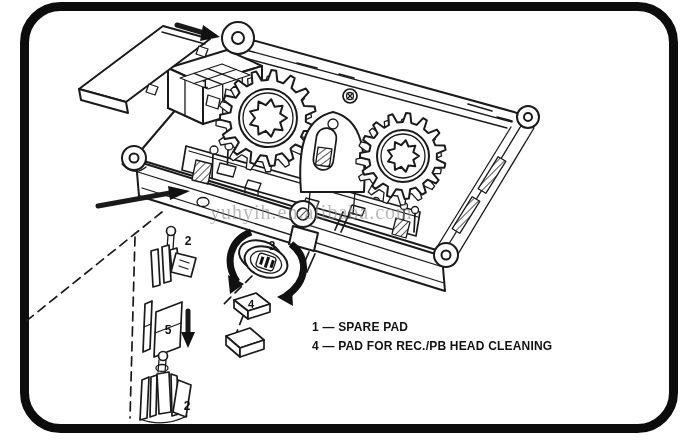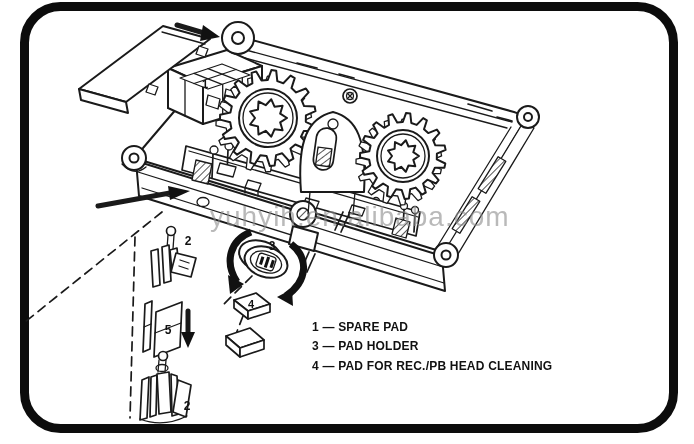--- a/index.html
+++ b/index.html
@@ -7,22 +7,22 @@
         font-family:"Liberation Sans",sans-serif;}
   svg{position:absolute;left:0;top:0;}
   .ln{stroke:#1a1a1a;stroke-width:2;stroke-linejoin:round;stroke-linecap:round;}
   .thin{stroke-width:1.3;}
   .med{stroke-width:1.7;}
   .bold{stroke-width:5;}
   .co{font:bold 12px "Liberation Sans",sans-serif;fill:#111;text-anchor:middle;}
   .co-small{font:bold 11px "Liberation Sans",sans-serif;fill:#111;text-anchor:middle;}
   .legend{position:absolute;left:312px;top:318px;color:#111;font-weight:bold;
           font-size:12px;line-height:19.4px;letter-spacing:0.2px;white-space:nowrap;}
-  .watermark{position:absolute;left:210px;top:201px;font-size:28px;letter-spacing:1px;
-             color:#8c8c8c;opacity:0.6;white-space:nowrap;}
+  .watermark{position:absolute;left:210px;top:201px;font-size:20px;letter-spacing:1px;
+             color:#8c8c8c;opacity:0.6;white-space:nowrap;font-family:Liberation Serif, serif;}
 </style>
 </head>
 <body>
 
 <div class="page">
 <svg width="694" height="444" viewBox="0 0 694 444">
   <defs>
     <pattern id="hatch" width="5" height="5" patternUnits="userSpaceOnUse" patternTransform="rotate(45)">
       <rect width="5" height="5" fill="#ffffff"></rect>
       <line x1="0" y1="0" x2="0" y2="5" stroke="#2a2a2a" stroke-width="1.6"></line>
@@ -257,16 +257,15 @@
     <polygon class="ln med" fill="#ffffff" points="226,336 250,328 264,340 240,348"></polygon>
     <polygon class="ln med" fill="#ffffff" points="226,336 240,348 240,357 226,345"></polygon>
     <polygon class="ln med" fill="#ffffff" points="240,348 264,340 264,349 240,357"></polygon>
   </g>
 </svg>
 
 <div class="watermark">yuhyih.en.alibaba.com</div>
 
 <div class="legend">
   <div>1 — SPARE PAD</div>
-  <div>3 — PAD HOLDER</div>
   <div>4 — PAD FOR REC./PB HEAD CLEANING</div>
 </div>
 </div>
 
 </body></html>

